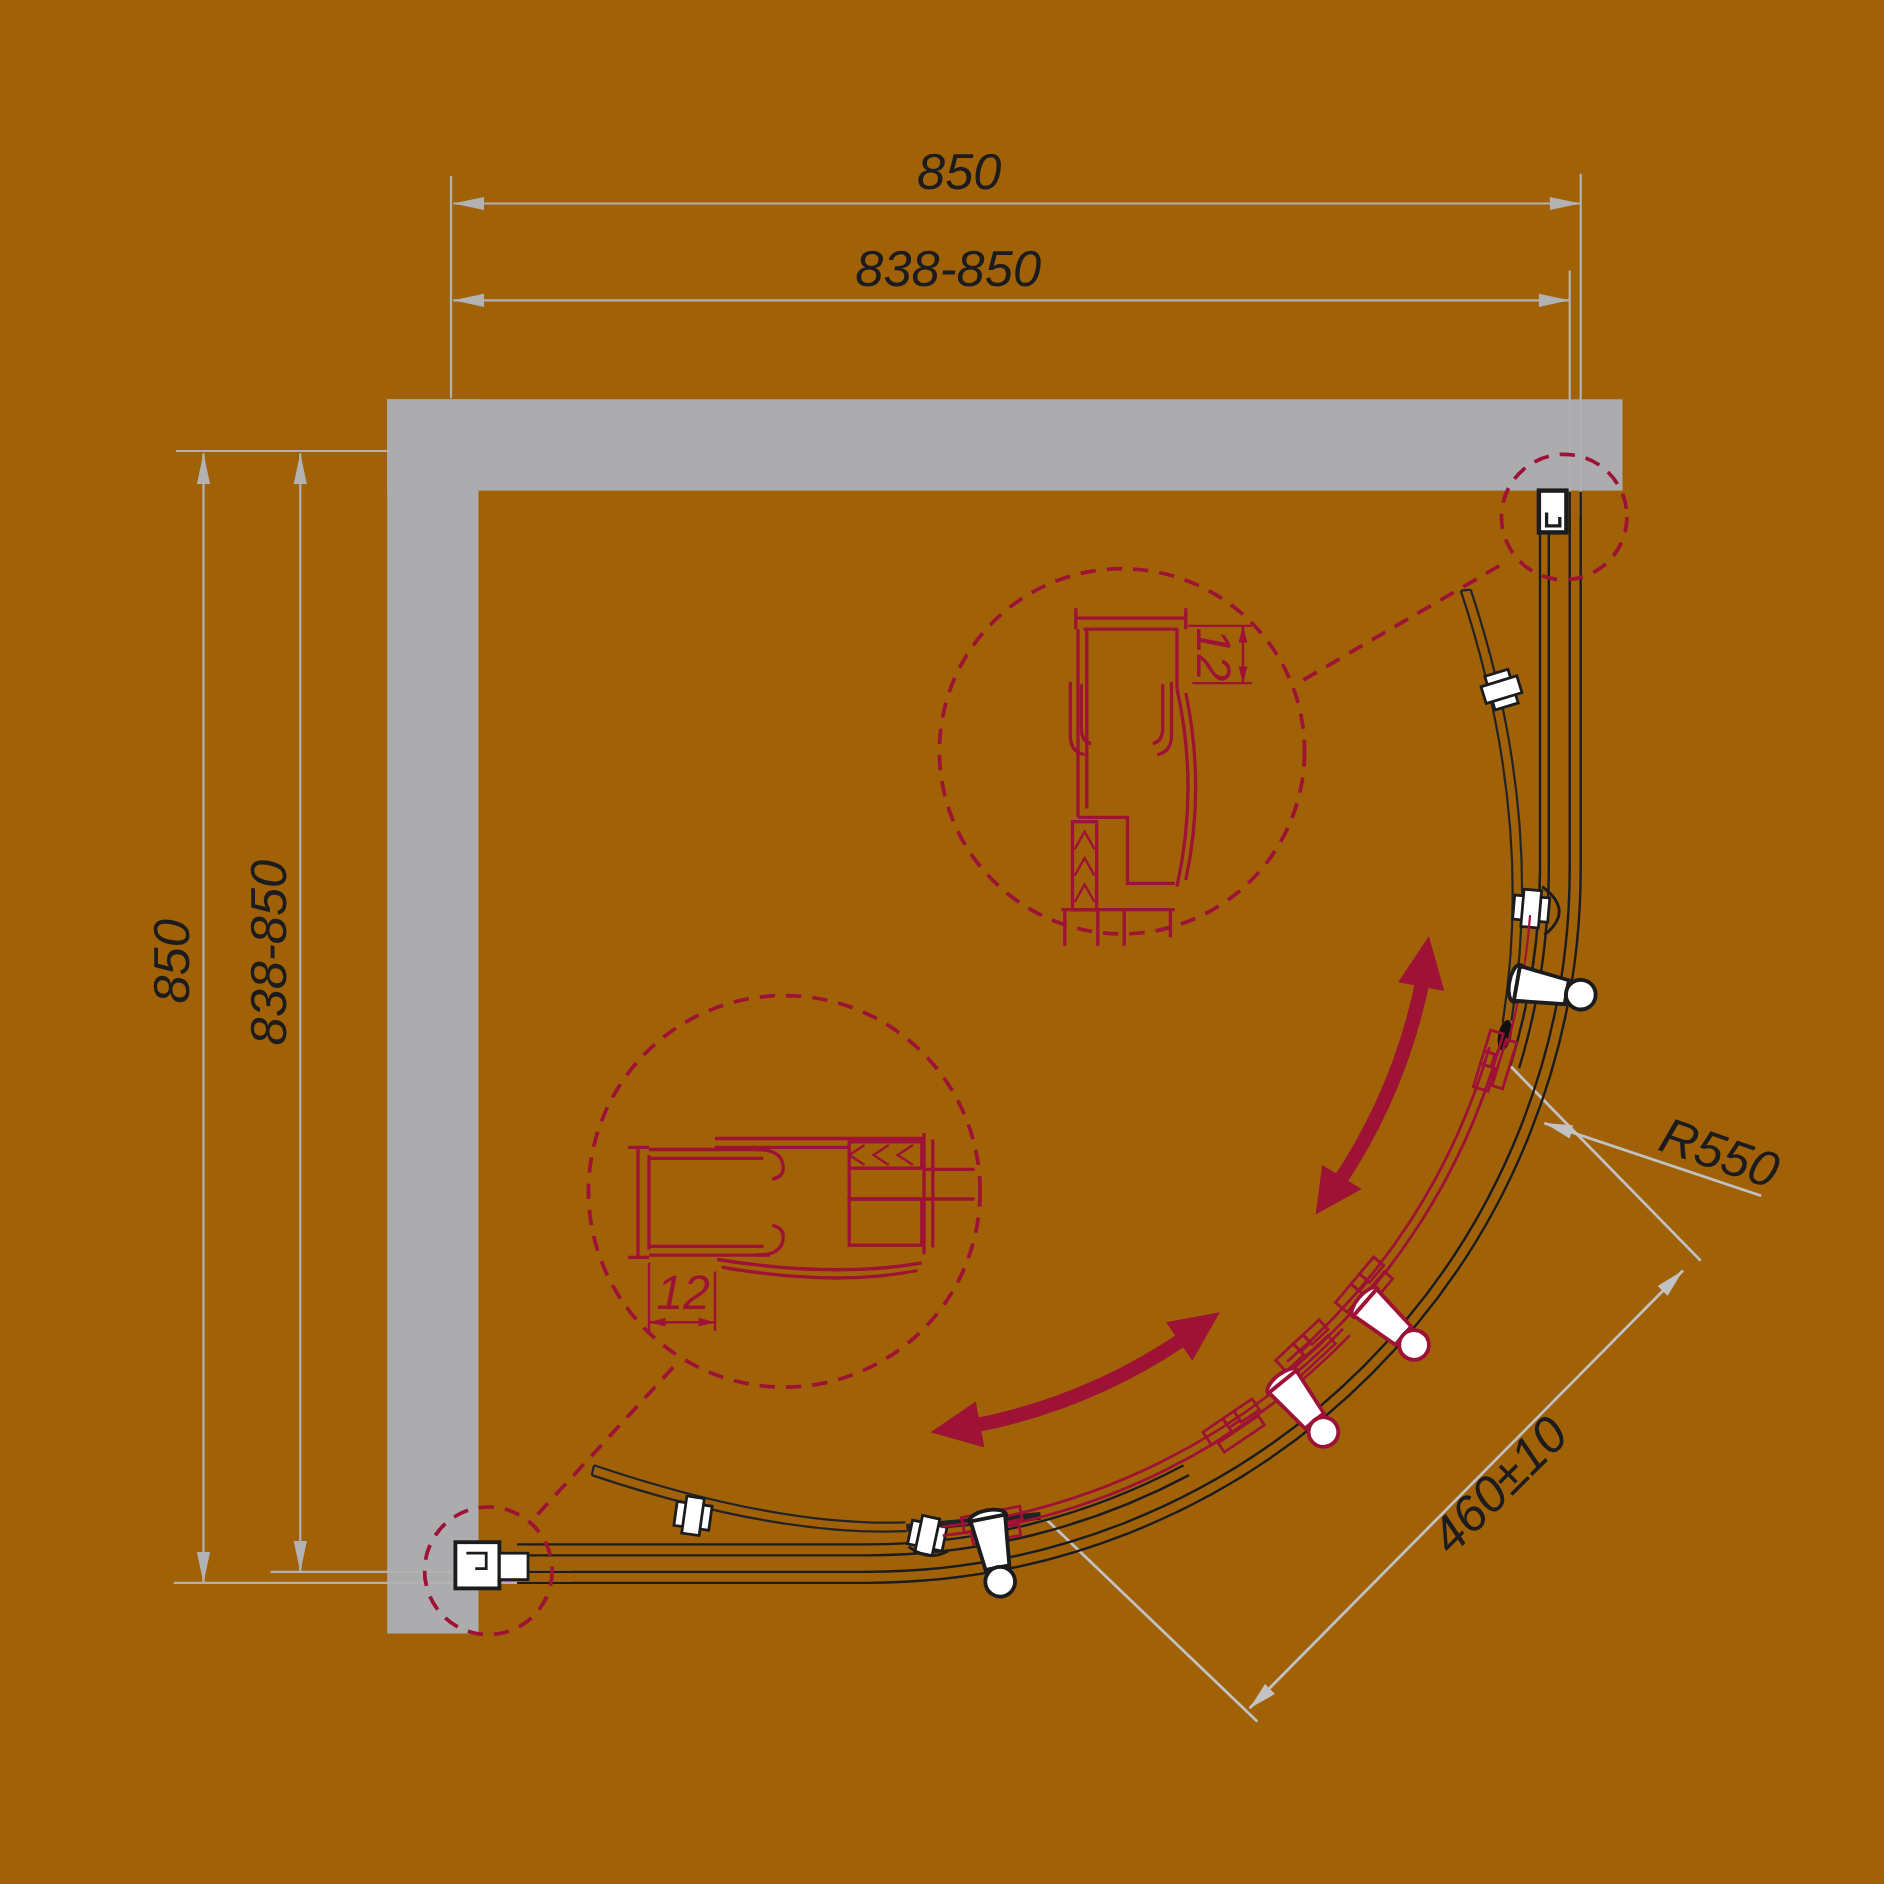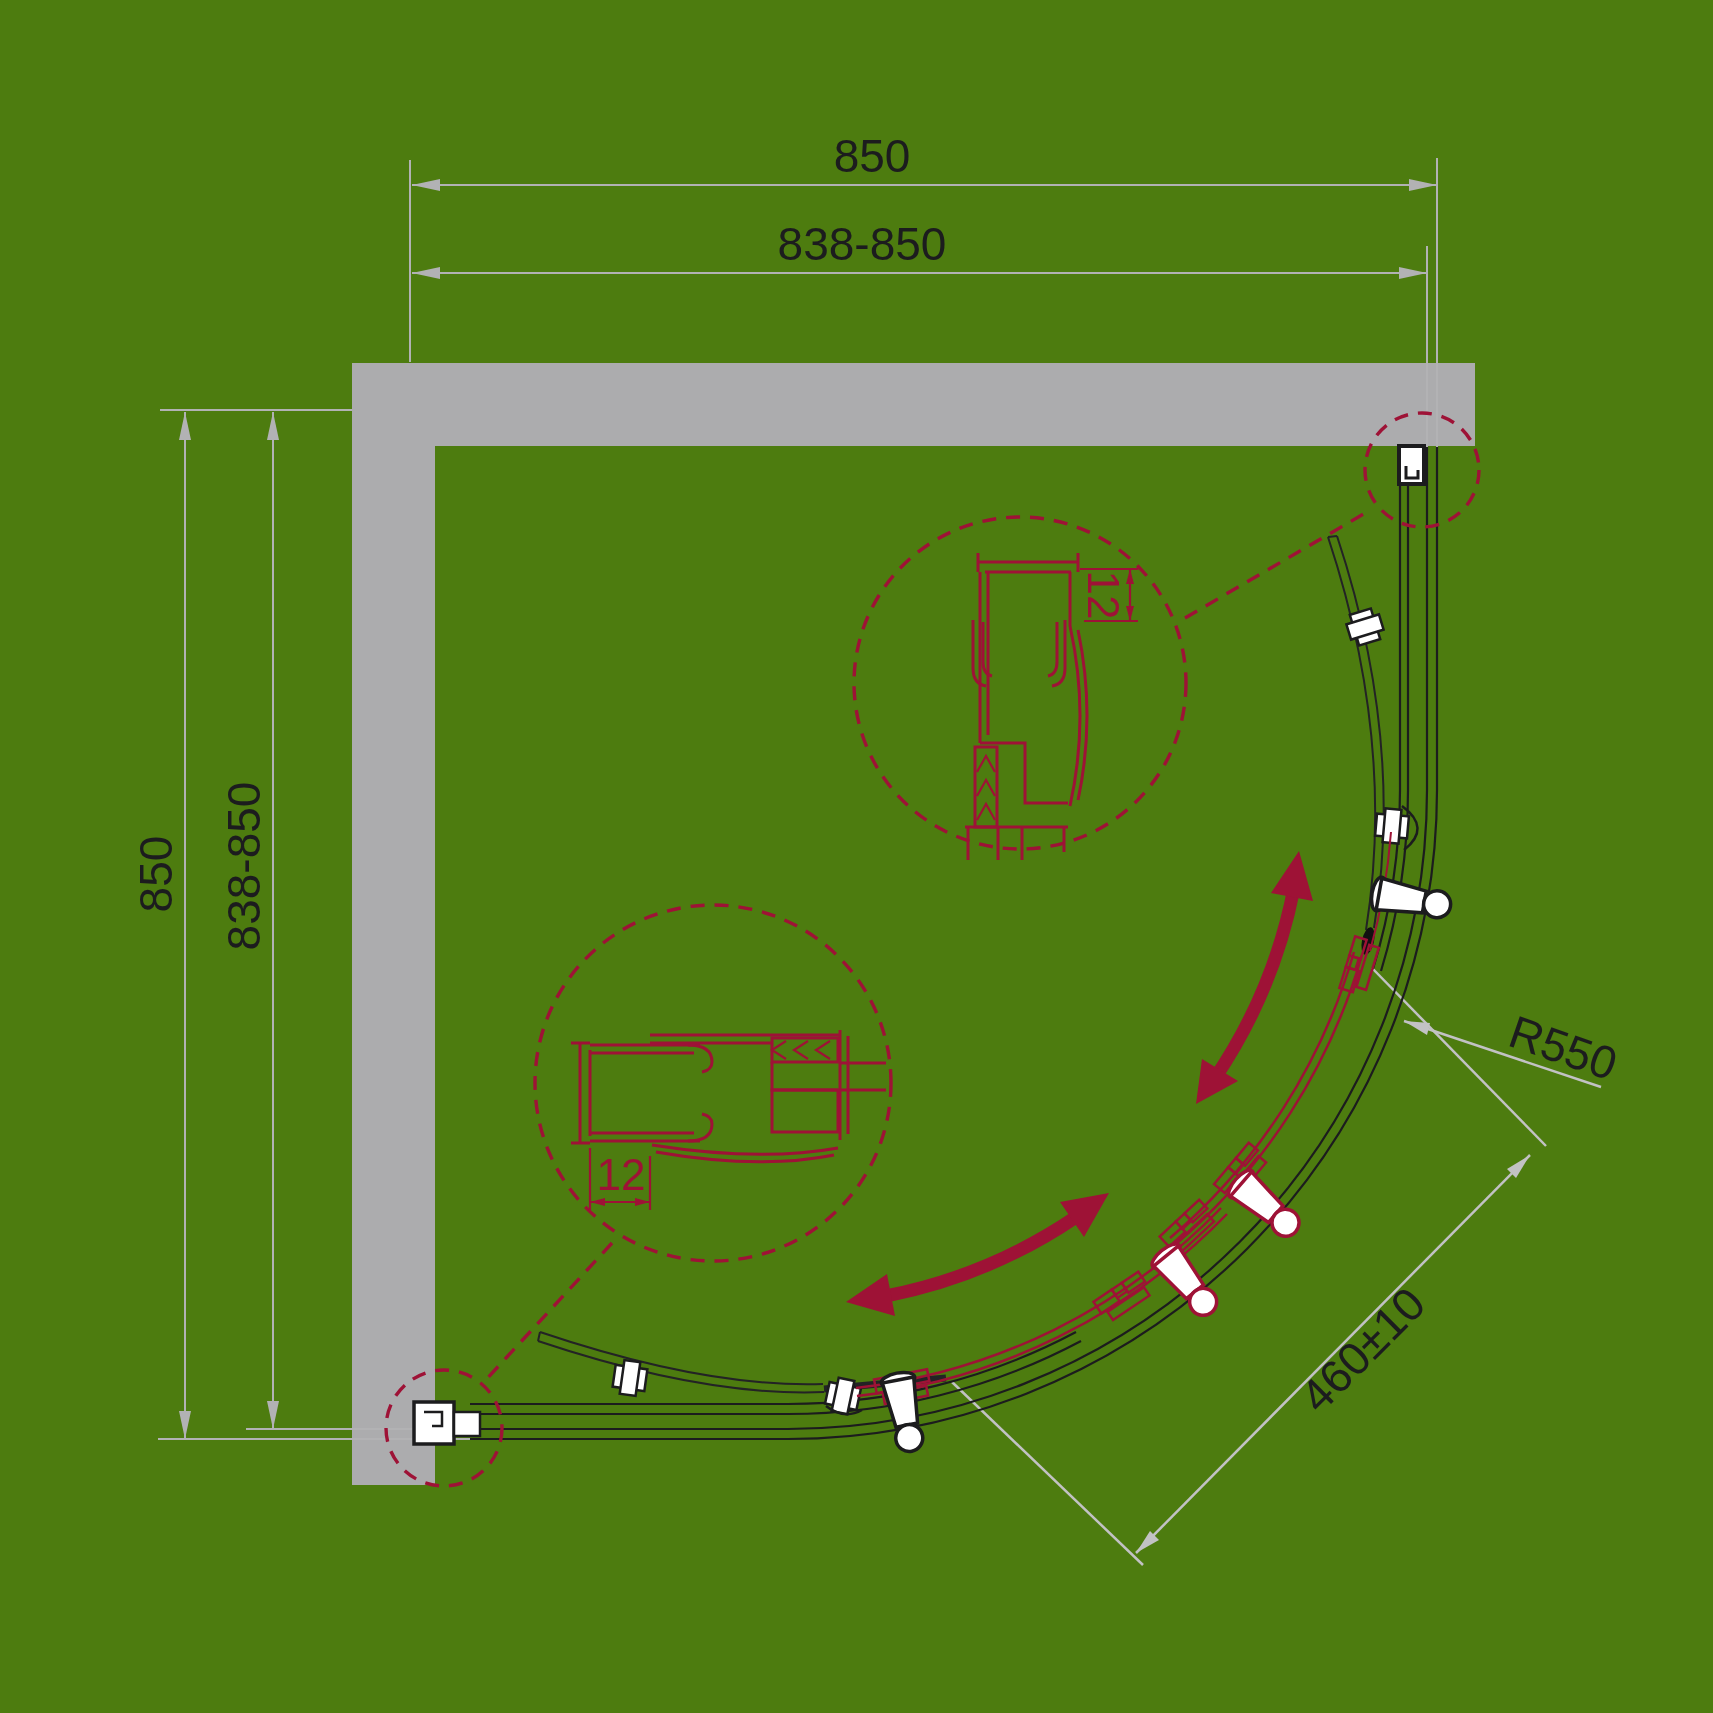--- a/index.html
+++ b/index.html
@@ -1,17 +1,17 @@
 <!DOCTYPE html>
 <html><head>
 <meta charset="utf-8">
 <style>
   html,body{margin:0;padding:0;background:#ffffff;}
-  #stage{position:relative;width:1713px;height:1713px;background:#4d7c0f;overflow:hidden;
-         font-family:"Liberation Sans", sans-serif;}
+  #stage{position:relative;width:1713px;height:1713px;background:#a16207;overflow:hidden;
+         font-family:"Liberation Sans", sans-serif;font-style:italic;}
   svg{position:absolute;left:0;top:0;}
   text{font-family:"Liberation Sans", sans-serif;}
   .dimtxt{fill:#1c1c1e;font-size:46px;}
   .redtxt{fill:#9e1236;font-size:44px;}
 </style>
 </head>
 <body>
 
 <div id="stage">
 <svg width="1713" height="1713" viewBox="0 0 1713 1713">

